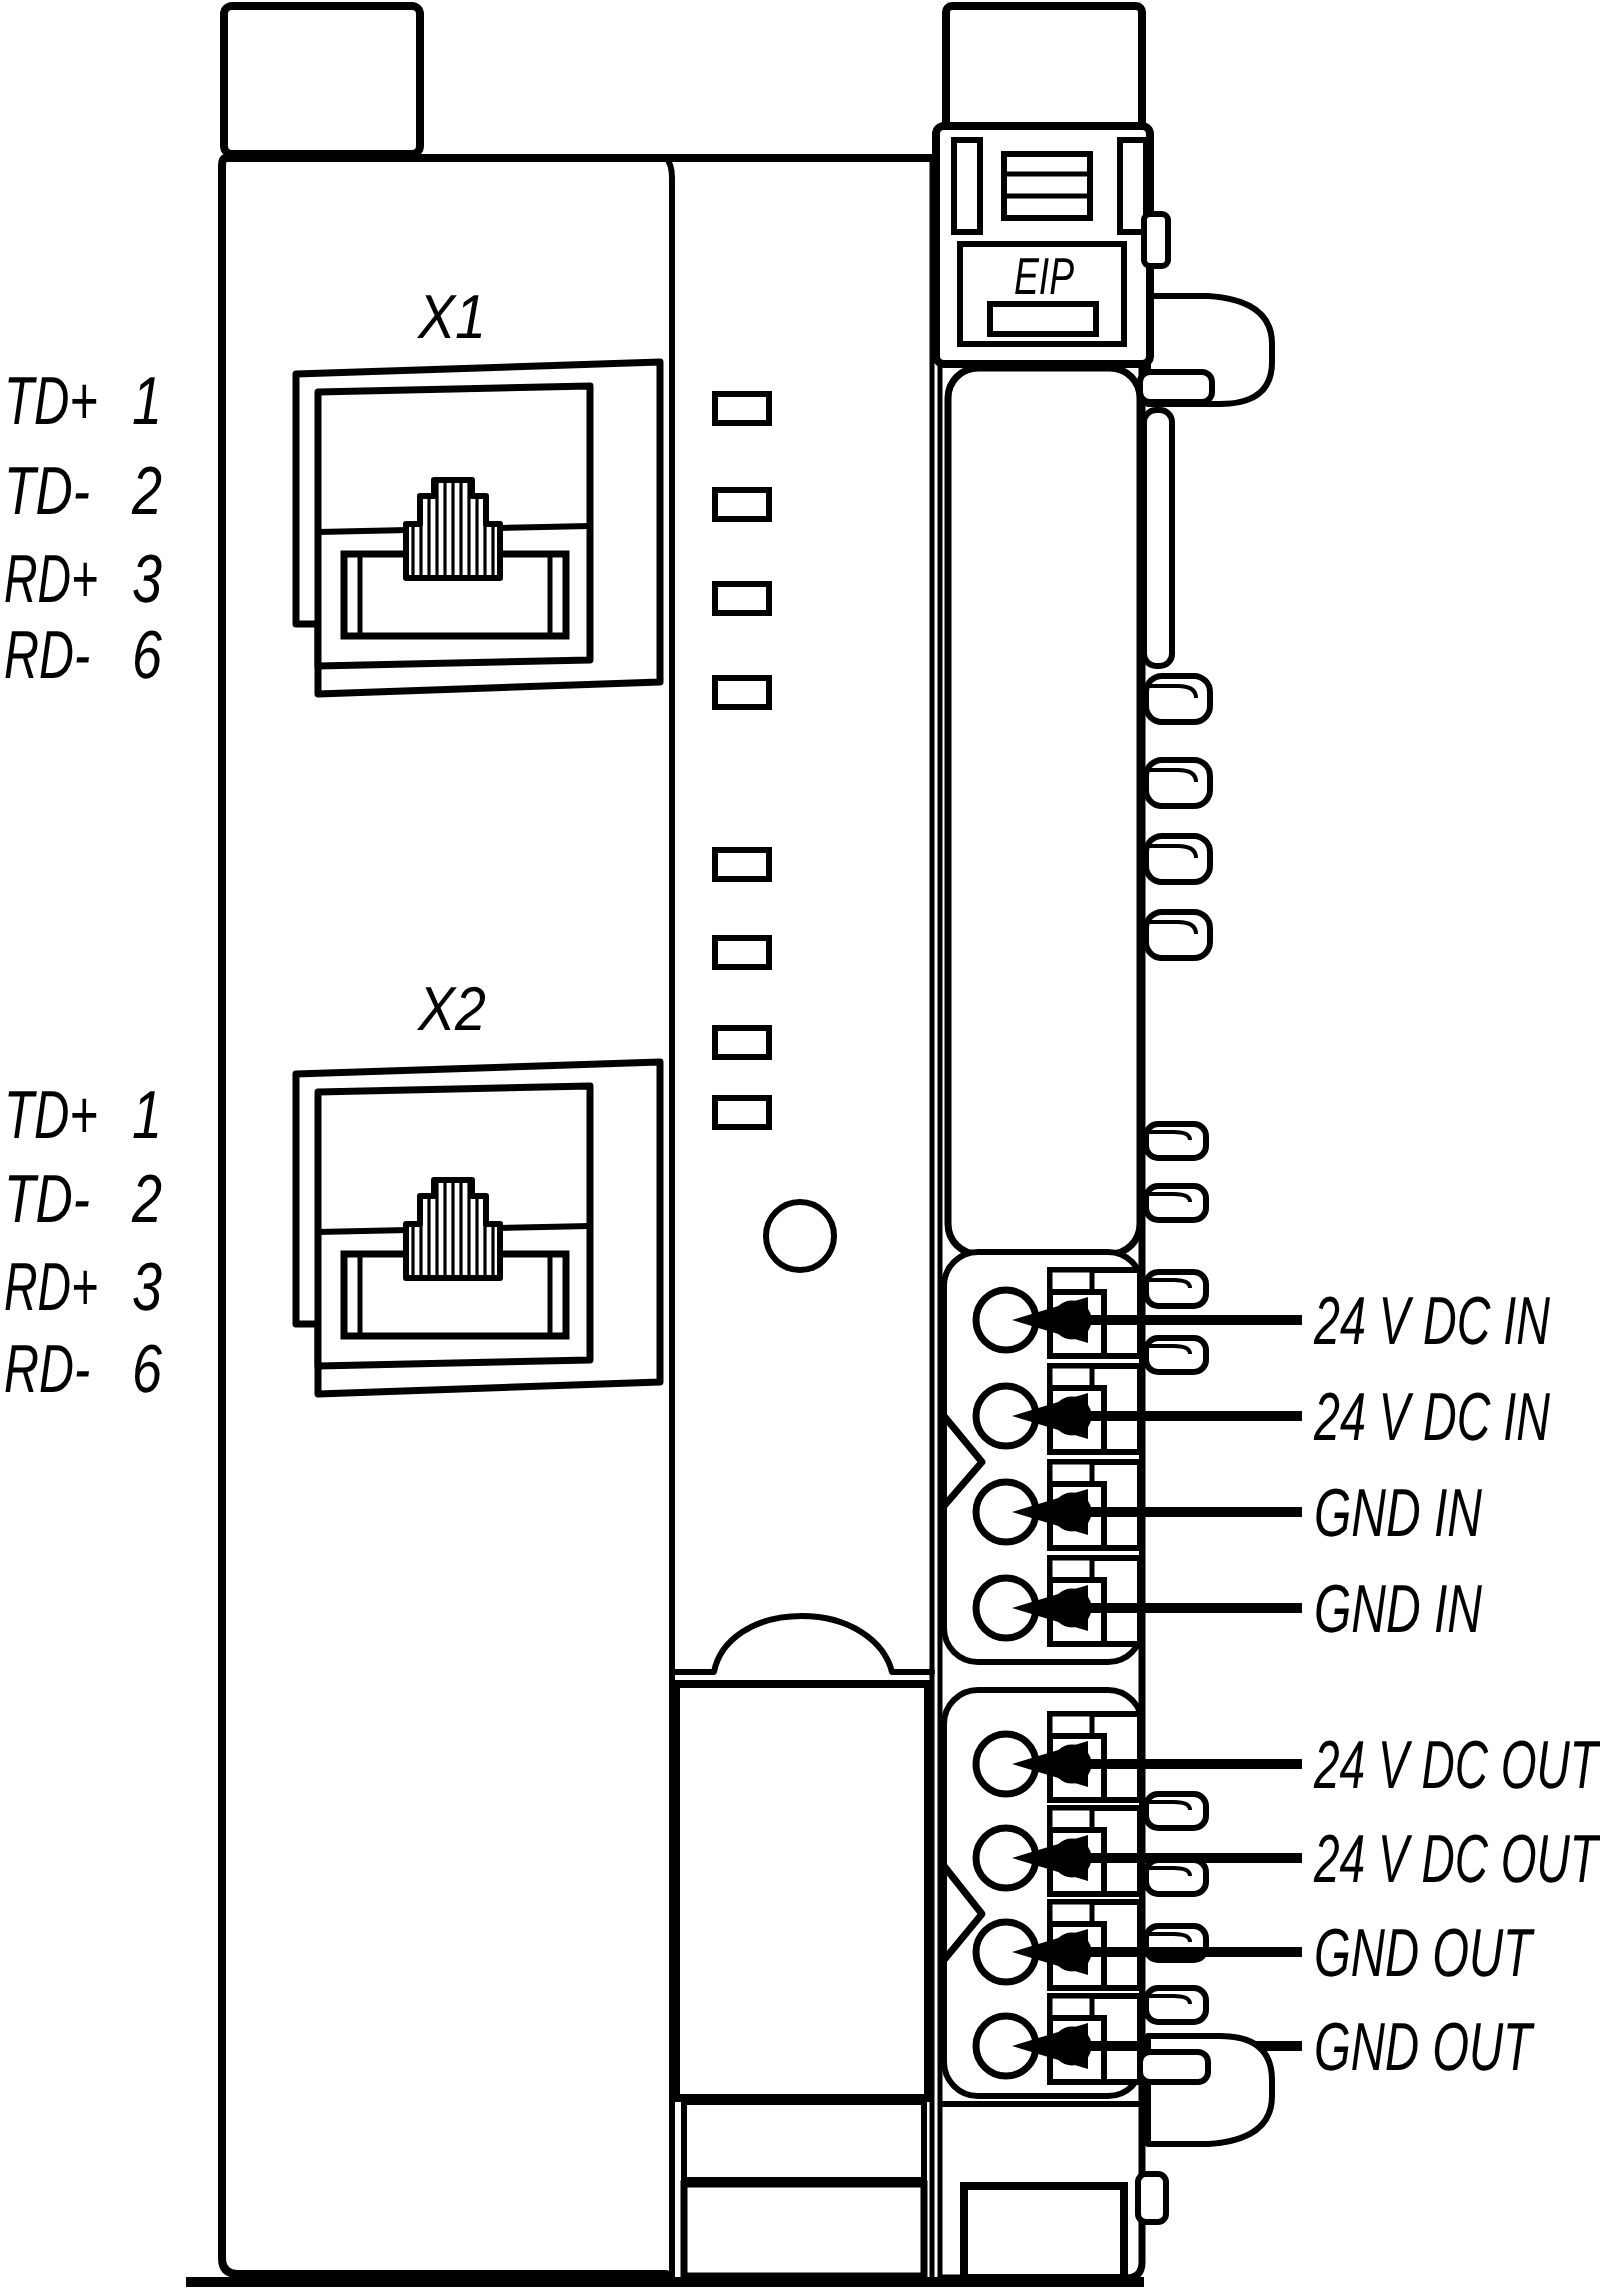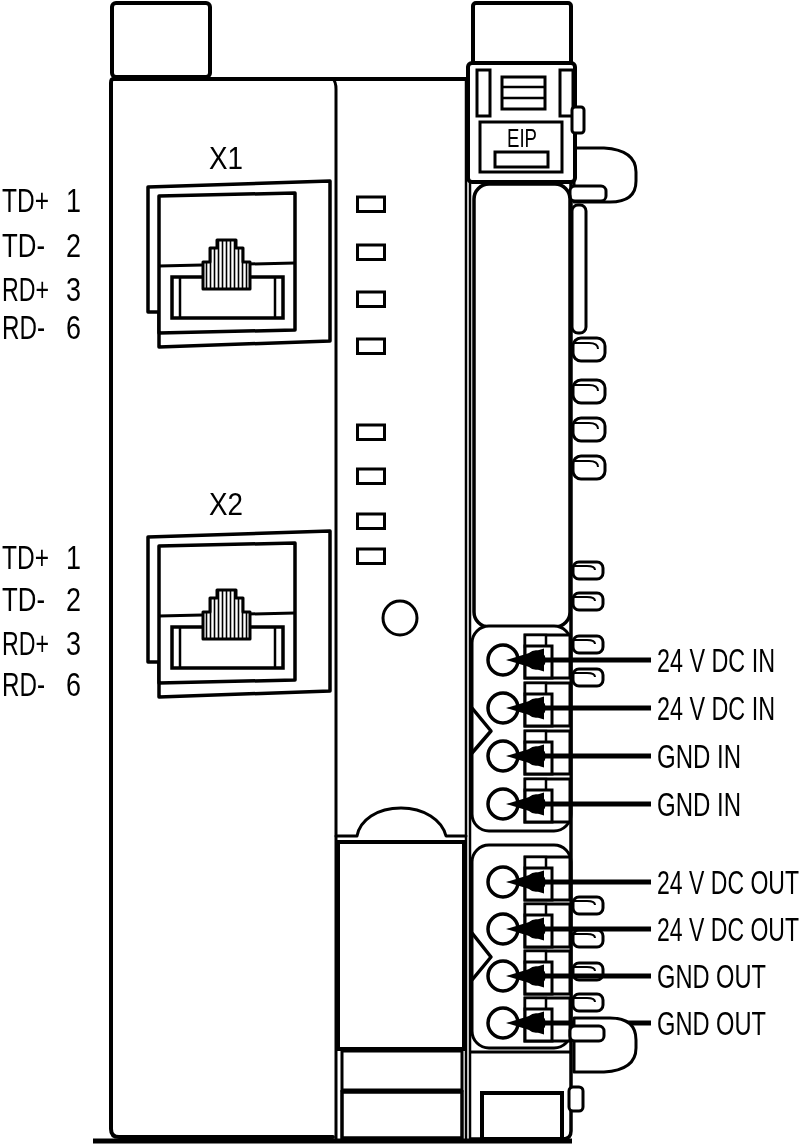--- a/index.html
+++ b/index.html
@@ -1,16 +1,16 @@
 <!DOCTYPE html>
 <html><head>
 <meta charset="utf-8">
 <style>
   html,body{margin:0;padding:0;background:#ffffff;}
-  .stage{position:relative;width:800px;height:1144px;background:#fff;overflow:hidden;}
+  .stage{position:relative;width:800px;height:1144px;background:#fff;overflow:hidden;font-style:italic;}
   svg{display:block;}
   svg text{font-family:"Liberation Sans", sans-serif; fill:#000;}
   .s2{stroke:#000;stroke-width:2;fill:none}
   .s25{stroke:#000;stroke-width:2.5;fill:none}
   .s3{stroke:#000;stroke-width:3;fill:none}
   .s35{stroke:#000;stroke-width:3.5;fill:none}
   .s4{stroke:#000;stroke-width:4;fill:none}
   .s5{stroke:#000;stroke-width:5;fill:none}
   .fw{fill:#fff}
   .blk{fill:#000;stroke:none}

